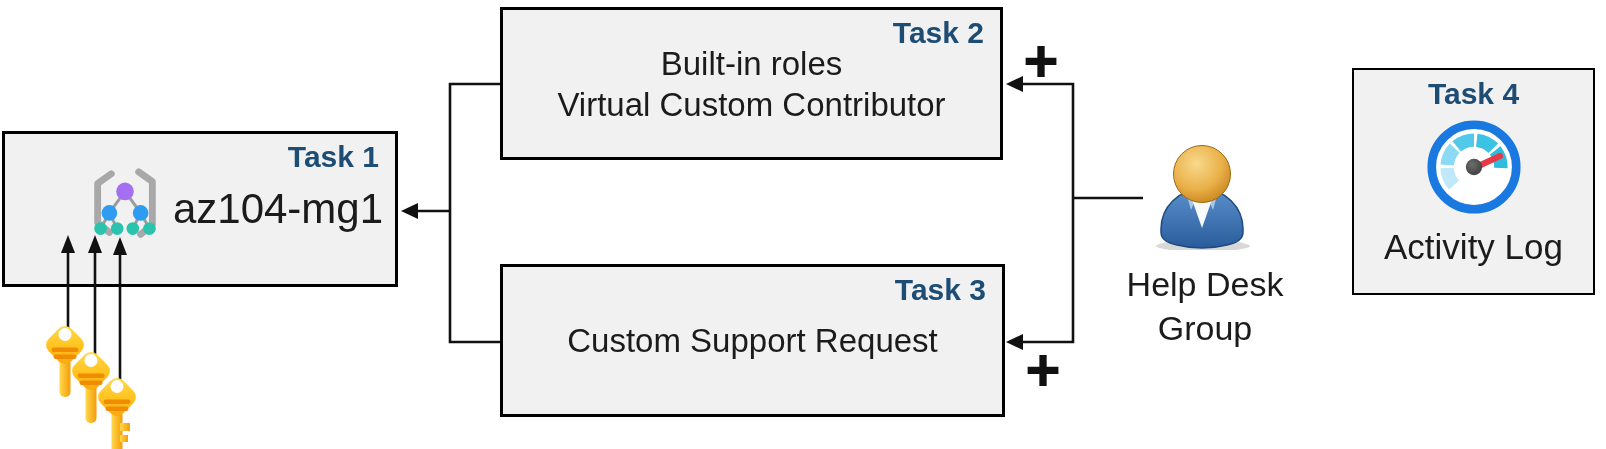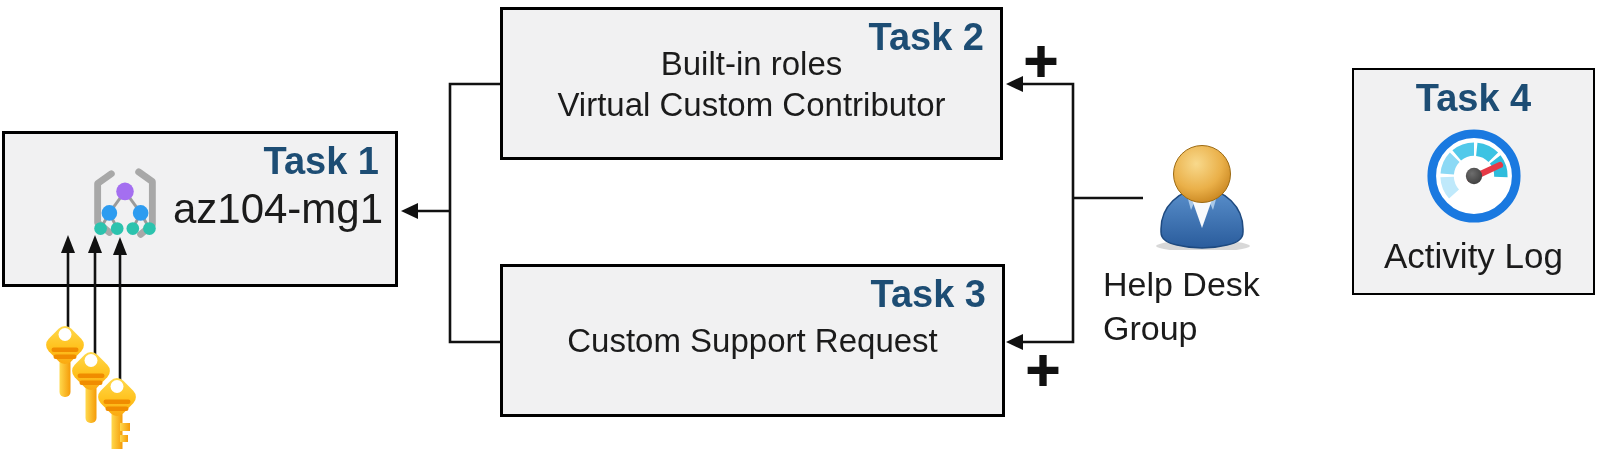--- a/index.html
+++ b/index.html
@@ -5,21 +5,21 @@
   html,body { margin:0; padding:0; background:#ffffff; }
   .canvas {
     position:relative; width:1606px; height:449px; overflow:hidden;
     background:#ffffff; font-family:"Liberation Sans", sans-serif; color:#1b1b1b;
   }
   .task-box {
     position:absolute; background:#f1f1f2; border:3px solid #000;
     box-sizing:border-box;
   }
   .badge {
-    color:#1d4d74; font-weight:700; font-size:38px; white-space:nowrap;
+    color:#1d4d74; font-weight:700; font-size:30px; white-space:nowrap;
   }
   .badge.corner { position:absolute; top:6px; right:16px; }
   .box-lines {
     height:100%; display:flex; flex-direction:column; justify-content:center;
     align-items:center; font-size:33px; line-height:41px; text-align:center;
   }
   #task1 .content { height:100%; display:flex; align-items:center;padding-left:32px; }
   #task1 .mg-icon-wrap { margin-left:42px; width:92px; height:86px; flex:0 0 auto; }
   #task1 .mg-title { flex:1; text-align:center; font-size:42px; margin-right:10px; }
   #task4 { border-width:2px; }
@@ -30,21 +30,21 @@
   .overlay-svg { position:absolute; left:0; top:0; z-index:5; pointer-events:none; }
   .art-svg { position:absolute; z-index:6; pointer-events:none; }
   .plus {
     position:absolute; z-index:7; width:50px; height:50px;
     display:flex; align-items:center; justify-content:center;
     font-family:"DejaVu Sans", sans-serif; font-size:46px; font-weight:900;
     color:#111; -webkit-text-stroke:2px #111; line-height:1;
   }
   .actor-caption {
     position:absolute; left:1103px; top:262px; width:204px; z-index:6;
-    text-align:left; font-size:34px; line-height:44px;
+    text-align:center; font-size:34px; line-height:44px;
   }
 </style>
 </head>
 <body>
 
 <div class="canvas">
 
   <div id="task1" class="task-box" style="left:2px; top:131px; width:396px; height:156px;">
     <div class="badge corner">Task 1</div>
     <div class="content">

